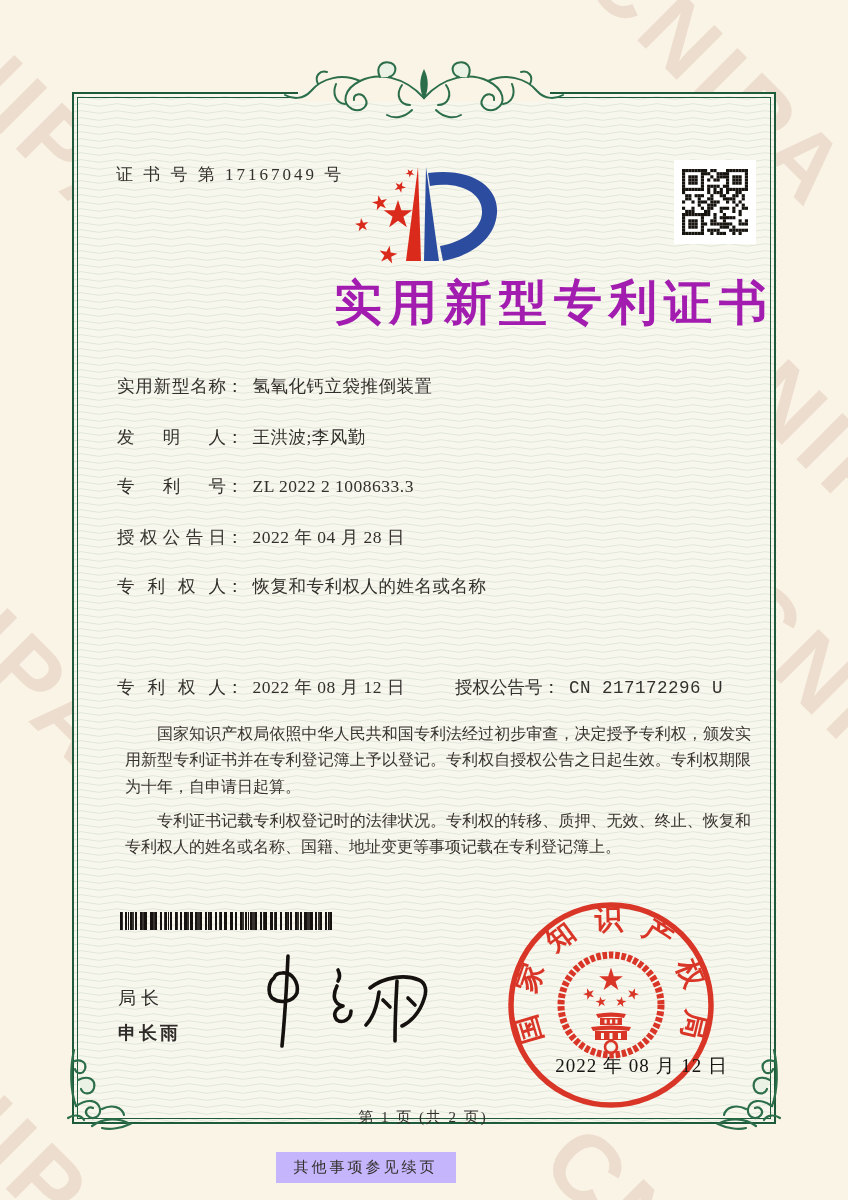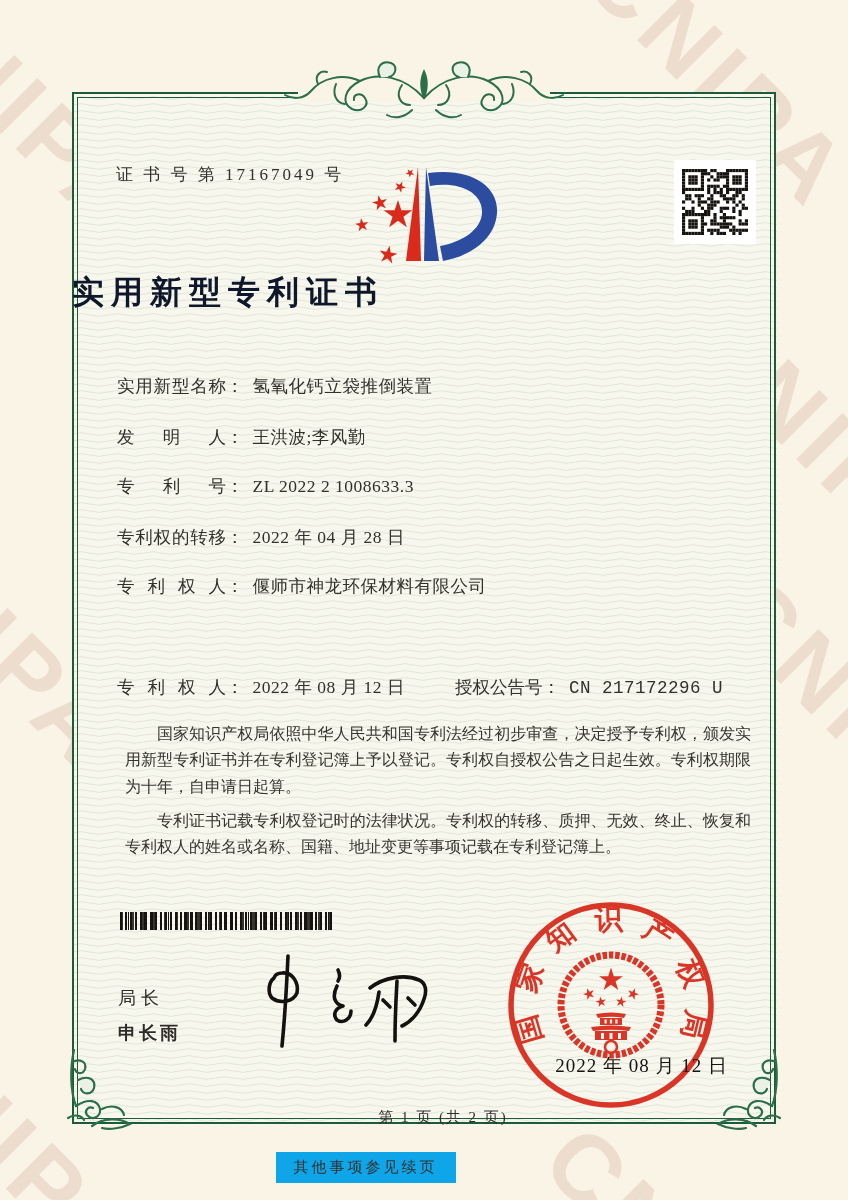--- a/index.html
+++ b/index.html
@@ -19,46 +19,46 @@
   .waves{position:absolute;left:72px;top:92px;z-index:3;}
   .frame{position:absolute;left:72px;top:92px;width:700px;height:1028px;border:2.5px solid #1e5b3b;z-index:4;}
   .frame-inner{position:absolute;left:3px;top:3px;right:3px;bottom:3px;border:1px solid #1e5b3b;}
   .orn{position:absolute;z-index:6;}
   .content{position:absolute;left:0;top:16px;width:731px;height:1200px;z-index:7;}
   .cert-no{position:absolute;left:116px;top:147px;font-size:17px;letter-spacing:3px;color:#33302c;}
   .logo{position:absolute;left:336px;top:137px;}
   .qr-box{position:absolute;left:674px;top:144px;width:82px;height:84px;background:#ffffff;}
   .qr-box svg{margin:9px 8px;}
   .title{
-    position:absolute;left:72px;top:255px;width:702px;text-align:left;
-    font-size:32px;font-weight:bold;letter-spacing:7px;color:#0f172a;
+    position:absolute;left:72px;top:255px;width:702px;text-align:right;
+    font-size:48px;font-weight:bold;letter-spacing:7px;color:#a21caf;
   }
   .row{position:absolute;left:117px;font-size:17.5px;color:#33302c;white-space:nowrap;}
   .flabel{display:inline-block;width:109px;text-align:justify;text-align-last:justify;}
   .colon{margin-right:9px;}
   .fval{letter-spacing:0.5px;}
   .pair2{position:absolute;left:338px;top:0;font-family:Liberation Mono, monospace;}
   .paras{position:absolute;left:117px;top:697px;width:642px;font-size:16px;line-height:26.3px;color:#37332e;text-align:justify;}
   .paras p{margin:8px;text-indent:2em;}
   .barcode{
     position:absolute;left:120px;top:896px;width:213px;height:18px;
     background:
       repeating-linear-gradient(90deg,#15120f 0 2px,transparent 2px 5px),
       repeating-linear-gradient(90deg,#15120f 0 1px,transparent 1px 8px),
       repeating-linear-gradient(90deg,rgba(21,18,15,.85) 0 3px,transparent 3px 11px);
   }
   .officer-title{position:absolute;left:118px;top:970px;font-size:18px;letter-spacing:5px;}
   .officer-name{position:absolute;left:118px;top:1005px;font-size:18px;letter-spacing:3px;font-weight:bold;}
   .signature{position:absolute;left:232px;top:930px;}
   .seal{position:absolute;left:502px;top:880px;opacity:.93;}
   .seal-date{position:absolute;left:524px;top:1037px;width:235px;text-align:center;font-size:19px;letter-spacing:1px;color:#171512;z-index:8;}
-  .page-info{position:absolute;left:72px;top:1092px;width:702px;text-align:center;font-size:15px;letter-spacing:2px;color:#33302c;padding-left:20px;}
+  .page-info{position:absolute;left:72px;top:1092px;width:702px;text-align:center;font-size:15px;letter-spacing:2px;color:#33302c;}
   .note{
     position:absolute;left:50%;top:1136px;transform:translateX(-50%);
-    background:#0ea5e9;padding:6px 18px;font-size:15px;letter-spacing:3px;color:#33302c;z-index:8;white-space:nowrap;
+    background:#c4b5fd;padding:6px 18px;font-size:15px;letter-spacing:3px;color:#33302c;z-index:8;white-space:nowrap;
   }
 </style>
 </head>
 <body>
 
 <div class="page">
 
   <div class="wm" style="left:-60px;top:-50px;">CNIPA</div>
   <div class="wm" style="left:640px;top:-80px;">CNIPA</div>
   <div class="wm" style="left:745px;top:285px;">CNIPA</div>
@@ -386,24 +386,24 @@
     <div class="row" style="top:358px">
       <span class="flabel">实用新型名称</span><span class="colon">：</span><span class="fval">氢氧化钙立袋推倒装置</span>
     </div>
     <div class="row" style="top:409px">
       <span class="flabel">发明人</span><span class="colon">：</span><span class="fval">王洪波;李风勤</span>
     </div>
     <div class="row" style="top:458px">
       <span class="flabel">专利号</span><span class="colon">：</span><span class="fval">ZL 2022 2 1008633.3</span>
     </div>
     <div class="row" style="top:509px">
-      <span class="flabel">专利权的转移</span><span class="colon">：</span><span class="fval">2022 年 04 月 28 日</span>
+      <span class="flabel">授权公告日</span><span class="colon">：</span><span class="fval">2022 年 04 月 28 日</span>
     </div>
     <div class="row" style="top:558px">
-      <span class="flabel">专利权人</span><span class="colon">：</span><span class="fval">偃师市神龙环保材料有限公司</span>
+      <span class="flabel">专利权人</span><span class="colon">：</span><span class="fval">恢复和专利权人的姓名或名称</span>
     </div>
 
     <div class="row" style="top:659px">
       <span>
         <span class="flabel">专利权人</span><span class="colon">：</span><span class="fval">2022 年 08 月 12 日</span>
       </span>
       <span class="pair2">
         <span>授权公告号</span><span class="colon">：</span><span class="fval">CN 217172296 U</span>
       </span>
     </div>

